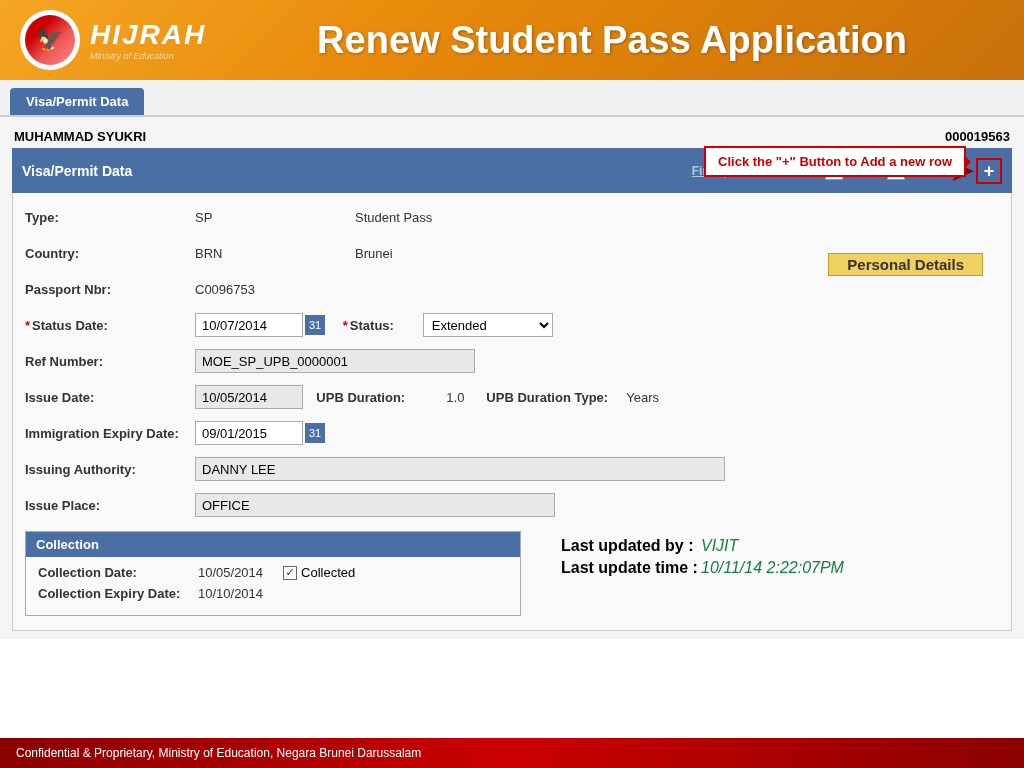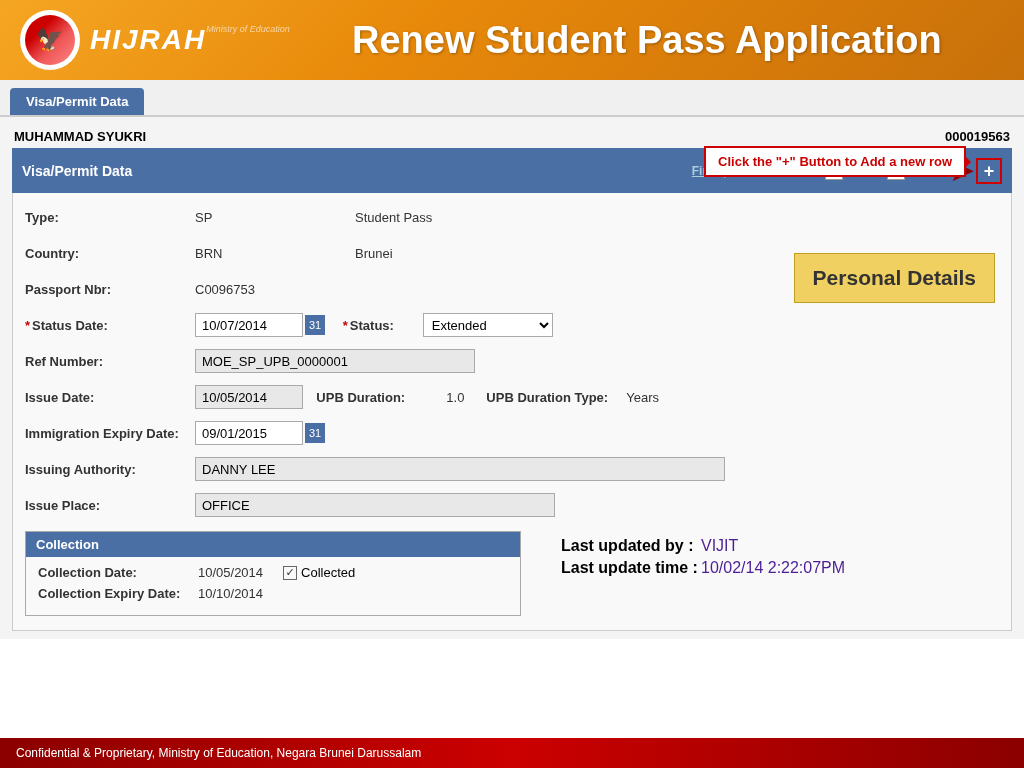--- a/index.html
+++ b/index.html
@@ -38,20 +38,21 @@
       display: flex;
       align-items: center;
       justify-content: center;
     }
     .logo-bird {
       color: #fff;
       font-size: 22px;
     }
     .logo-text {
       display: flex;
+      flex-direction: column;
     }
     .logo-name {
       font-size: 28px;
       font-weight: bold;
       color: #fff;
       letter-spacing: 2px;
       font-style: italic;
     }
     .logo-tagline {
       font-size: 9px;
@@ -244,26 +245,26 @@
       background: #4a6fa5;
       color: #fff;
       font-size: 11px;
       cursor: pointer;
       margin-left: 2px;
     }
 
     
     .personal-details-btn {
       position: absolute;
-      right: 16px;
+      right: 28px;
       top: 60px;
       background: #f0d060;
       border: 1px solid #c0a020;
-      padding: 12px 18px;
-      font-size: 21px;
+      padding: 2px 18px;
+      font-size: 15px;
       font-weight: bold;
       color: #333;
       cursor: pointer;
     }
 
     
     .collection-section {
       border: 1px solid #aaa;
       margin-top: 4px;
       margin-bottom: 4px;
@@ -314,21 +315,22 @@
     .last-updated-row {
       display: flex;
       align-items: center;
       margin-bottom: 4px;
     }
     .last-updated-label {
       font-weight: bold;
       min-width: 140px;
     }
     .last-updated-value {
-      color: #4c1d95;
+      color: #15803d;
+      font-style: italic;
     }
 
     
     .footer {
       background: linear-gradient(to right, #8B0000, #cc0000, #8B0000);
       color: #fff;
       font-size: 12px;
       padding: 8px 16px;
       position: absolute;
       bottom: 0;
@@ -483,21 +485,21 @@
         </div>
       </div>
 
       <div style="padding-top: 10px;">
         <div class="last-updated-row">
           <span class="last-updated-label">Last updated by :</span>
           <span class="last-updated-value">VIJIT</span>
         </div>
         <div class="last-updated-row">
           <span class="last-updated-label">Last update time :</span>
-          <span class="last-updated-value">10/02/14  2:22:07PM</span>
+          <span class="last-updated-value">10/11/14  2:22:07PM</span>
         </div>
       </div>
     </div>
 
   </div>
 </div>
 
 <div class="footer">
   <span>Confidential &amp; Proprietary, Ministry of Education, Negara Brunei Darussalam</span>
 </div>

